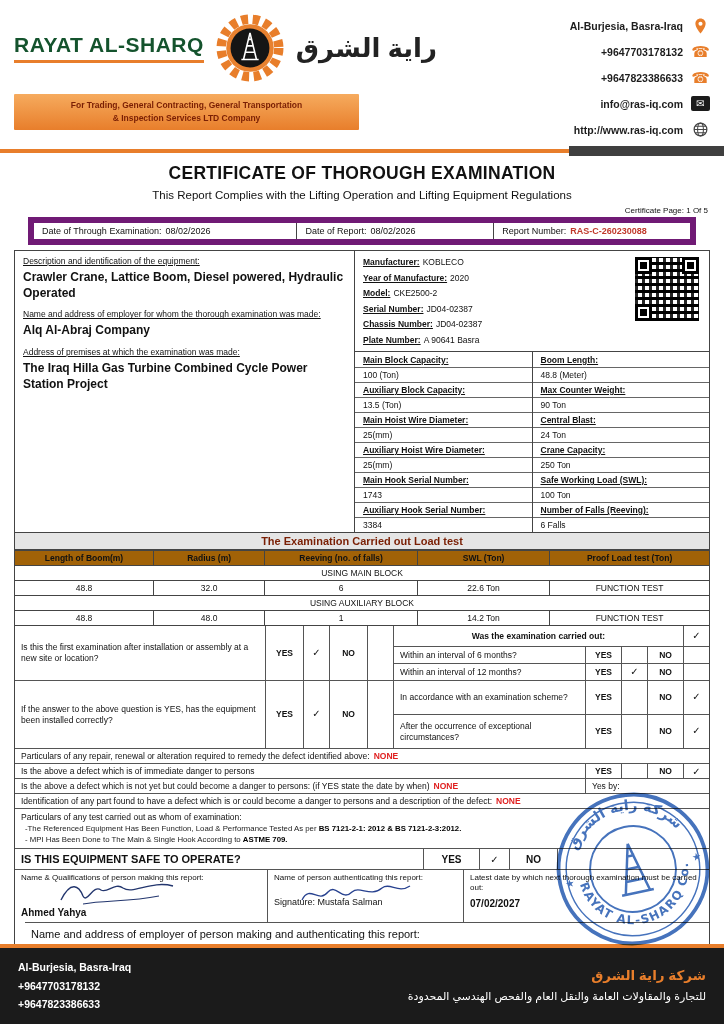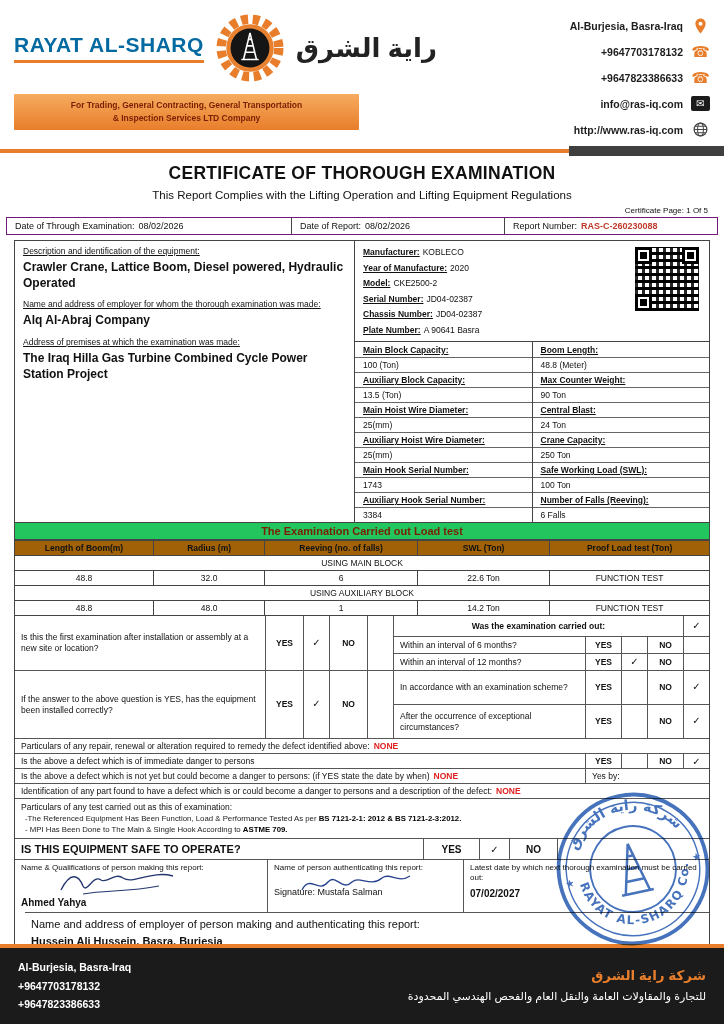--- a/index.html
+++ b/index.html
@@ -3,40 +3,40 @@
 <meta charset="utf-8">
 <style>
   *{margin:0;padding:0;box-sizing:border-box;}
   html,body{background:#e8e8e8;}
   body{font-family:"Liberation Sans","DejaVu Sans",sans-serif;color:#111;}
   .page{position:relative;width:724px;height:1024px;background:#fff;margin:0 auto;overflow:hidden;}
 
   
   .hdr{display:flex;justify-content:space-between;padding:12px 14px 0 14px;}
   .brand-row{display:flex;align-items:center;gap:10px;}
-  .brand-en{font-size:21px;font-weight:bold;color:#0369a1;letter-spacing:.5px;border-bottom:3px solid #E87E2B;padding-bottom:3px;}
+  .brand-en{font-size:21px;font-weight:bold;color:#14532d;letter-spacing:.5px;border-bottom:3px solid #E87E2B;padding-bottom:3px;}
   .brand-ar{font-size:26px;font-weight:bold;color:#222;direction:rtl;}
   .logo svg{display:block;}
   .tagline{margin-top:10px;width:345px;background:linear-gradient(180deg,#F6AB5E 0%,#E87E2B 100%);color:#7A1F04;font-size:8.5px;font-weight:bold;text-align:center;padding:5px 8px;border-radius:1px;line-height:1.5;}
   .hdr-right{display:flex;flex-direction:column;gap:3px;padding-top:2px;}
   .contact{display:flex;align-items:center;justify-content:flex-end;gap:8px;height:23px;font-size:10.5px;font-weight:bold;color:#1d1d1d;}
   .c-icon{width:19px;display:flex;justify-content:center;align-items:center;}
   .phone-glyph{color:#E87E2B;font-size:15px;line-height:1;}
   .email-badge{background:#1b1b1b;color:#fff;font-size:10px;width:19px;height:15px;display:flex;align-items:center;justify-content:center;border-radius:2px;}
   .rule{margin-top:8px;height:4px;background:#E87E2B;position:relative;}
   .rule-black{position:absolute;right:0;top:-3px;width:155px;height:10px;background:#3f3f3f;}
 
   
   .title-block{text-align:center;margin-top:10px;}
   .title-main{font-size:17.5px;font-weight:bold;letter-spacing:.3px;}
   .title-sub{font-size:11.5px;margin-top:5px;}
   .cert-page{font-size:8px;text-align:right;margin:5px 16px 2px;}
 
   
-  .infobar{display:flex;margin:0 6px;border:1px solid #701a75;}
+  .infobar{display:flex;margin:0 28px;border:6px solid #701a75;}
   .infobar .cell{padding:3px 8px;font-size:9px;display:flex;gap:4px;align-items:center;}
   .infobar .cell + .cell{border-left:1px solid #444;}
   .cell-a{width:40%;}.cell-b{width:30%;}.cell-c{width:30%;}
   .report-num{color:#C0392B;font-weight:bold;}
 
   
   .equip{margin:5px 14px 0 14px;border:1px solid #444;display:flex;}
   .equip-left{width:340px;padding:5px 8px;border-right:1px solid #444;}
   .lbl{font-size:8.5px;text-decoration:underline;margin-top:8px;}
   .lbl.first{margin-top:0;}
@@ -54,21 +54,21 @@
   .qr .f.tl{top:0;left:0;}.qr .f.tr{top:0;right:0;}.qr .f.bl{bottom:0;left:0;}
   .specs{display:flex;border-top:1px solid #444;flex:1;}
   .spec-col{flex:1;display:flex;flex-direction:column;}
   .spec-col + .spec-col{border-left:1px solid #444;}
   .spec-line{font-size:8.5px;padding:1px 8px;border-top:1px solid #666;height:15px;display:flex;align-items:center;text-align:center;}
   .spec-col .spec-line:first-child{border-top:none;}
   .spec-line.lab{font-weight:bold;}
   .spec-line.lab span{text-decoration:underline;}
 
   
-  .load-bar{margin:0 14px;border:1px solid #444;border-top:none;background:#22c55e;color:#7A1F04;font-weight:bold;text-align:center;font-size:11px;padding:2px 0;}
+  .load-bar{margin:0 14px;border:1px solid #444;border-top:none;background:#e5e5e5;color:#7A1F04;font-weight:bold;text-align:center;font-size:11px;padding:2px 0;}
   .lt-table{width:696px;margin:0 14px;border-collapse:collapse;font-size:8.5px;text-align:center;table-layout:fixed;}
   .lt-table th,.lt-table td{border:1px solid #444;padding:2px;}
   .lt-table th{background:#a16207;font-weight:bold;}
   .lt-table col.c1{width:20%;}.lt-table col.c2{width:16%;}.lt-table col.c3{width:22%;}.lt-table col.c4{width:19%;}.lt-table col.c5{width:23%;}
 
   
   .qwrap{margin:0 14px;border:1px solid #444;border-top:none;font-size:8.5px;background:#fff;}
   .qgrid{display:grid;grid-template-columns:250px 38px 26px 38px 26px 192px 36px 26px 36px 26px;grid-template-rows:20px 17px 17px 34px 34px;}
   .qc{border-left:1px solid #555;border-top:1px solid #555;display:flex;align-items:center;justify-content:center;text-align:left;line-height:1.25;}
   .qc.c1{border-left:none;}
@@ -397,21 +397,21 @@
     </div>
 
     <div class="qrow">
       <div class="qtext">
         <span>Identification of any part found to have a defect which is or could become a danger to persons and a description of the defect:</span>
         <span class="none">NONE</span>
       </div>
     </div>
 
     <div class="row-tests">
-      <div class="test-main">Particulars of any test carried out as this of examination:</div>
+      <div class="test-main">Particulars of any test carried out as whom of examination:</div>
       <div class="test-sub">
         <span>-The Referenced Equipment Has Been Function, Load &amp; Performance Tested As per</span>
         <b>BS 7121-2-1: 2012 &amp; BS 7121-2-3:2012.</b>
       </div>
       <div class="test-sub">
         <span>- MPI Has Been Done to The Main &amp; Single Hook According to</span>
         <b>ASTME 709.</b>
       </div>
     </div>
 

